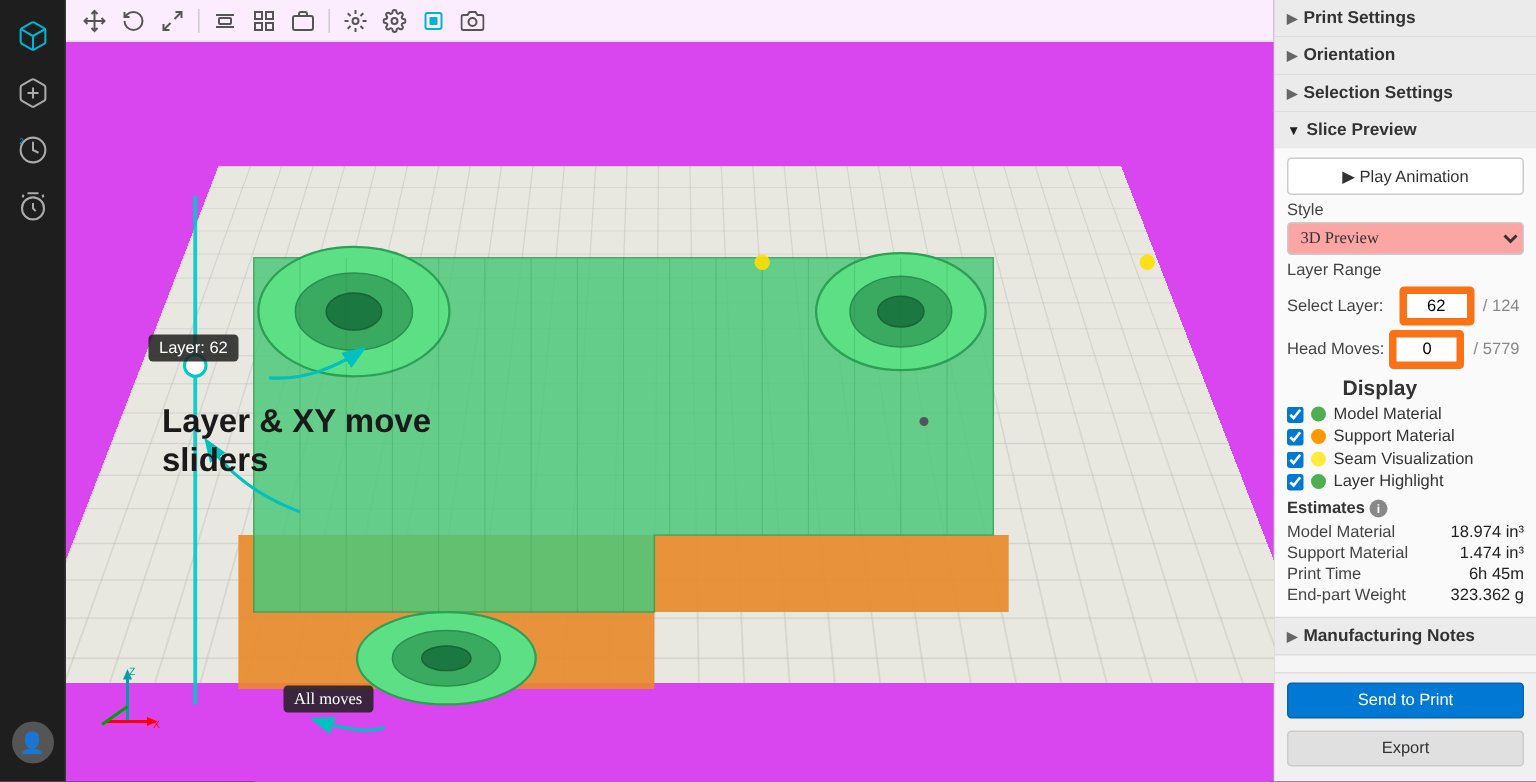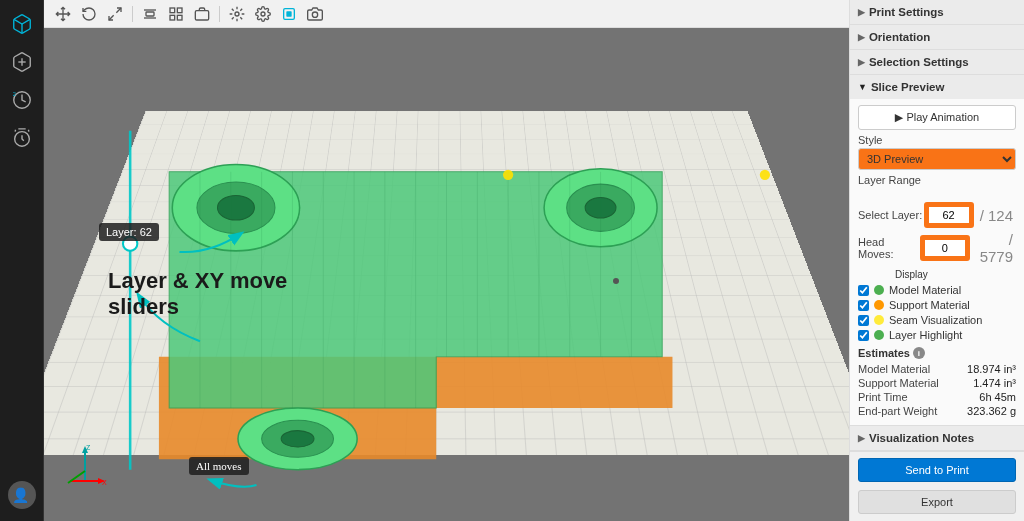--- a/index.html
+++ b/index.html
@@ -48,21 +48,21 @@
       color: #ccc;
       font-size: 14px;
       margin-bottom: 4px;
     }
 
     
     .viewport {
       flex: 1;
       position: relative;
       overflow: hidden;
-      background: #737373;
+      background: #d946ef;
     }
 
     
     .top-toolbar {
       position: absolute;
       top: 0;
       left: 0;
       right: 0;
       height: 28px;
       background: rgba(255,255,255,0.9);
@@ -231,52 +231,52 @@
       margin-top: 4px;
       display: block;
     }
 
     .form-select {
       width: 100%;
       padding: 3px 4px;
       border: 1px solid #ccc;
       border-radius: 3px;
       font-size: 11px;
-      background: #f97316;
+      background: #fca5a5;
       color: #333;
       cursor: pointer;
+      font-family: Liberation Serif, serif;
     }
 
     .form-row {
       display: flex;
       align-items: center;
       justify-content: space-between;
       margin-bottom: 3px;
     }
 
     .form-input-sm {
       width: 50px;
       padding: 2px 4px;
       border: 5px solid #f97316;
       border-radius: 3px;
       font-size: 11px;
       text-align: center;
     }
 
     .form-divider {
       color: #888;
-      font-size: 15px;
+      font-size: 11px;
       padding: 0 3px;
-      text-align: right;
     }
 
     .display-section { margin-top: 4px; }
     .display-title {
-      font-size: 10px;
-      font-weight: 400;
+      font-size: 14px;
+      font-weight: 700;
       color: #333;
       margin-bottom: 4px;
       padding-left: 37px;
     }
 
     .display-item {
       display: flex;
       align-items: center;
       gap: 5px;
       margin-bottom: 3px;
@@ -566,21 +566,21 @@
     <div class="panel-section-body">
       <button class="panel-btn">▶  Play Animation</button>
 
       <label class="form-label">Style</label>
       <select class="form-select">
         <option>3D Preview</option>
       </select>
 
       <label class="form-label">Layer Range</label>
 
-      <div class="form-row" style="margin-top:16px;">
+      <div class="form-row" style="margin-top:5px;">
         <span style="font-size:11px;color:#444;">Select Layer:</span>
         <span style="display:flex;align-items:center;gap:3px;">
           <input class="form-input-sm" type="text" value="62" style="">
           <span class="form-divider">/ 124</span>
         </span>
       </div>
 
       <div class="form-row">
         <span style="font-size:11px;color:#444;">Head Moves:</span>
         <span style="display:flex;align-items:center;gap:3px;">
@@ -634,21 +634,21 @@
           <span>End-part Weight</span>
           <span class="estimate-val">323.362 g</span>
         </div>
       </div>
     </div>
   </div>
 
   <div class="panel-section">
     <div class="panel-section-header">
       <span class="section-arrow">▶</span>
-      <span>Visualization Notes</span>
+      <span>Manufacturing Notes</span>
     </div>
   </div>
 
   <div class="bottom-btns">
     <button class="panel-btn primary">Send to Print</button>
     <button class="panel-btn secondary">Export</button>
   </div>
 </div>
 
 </body></html>

